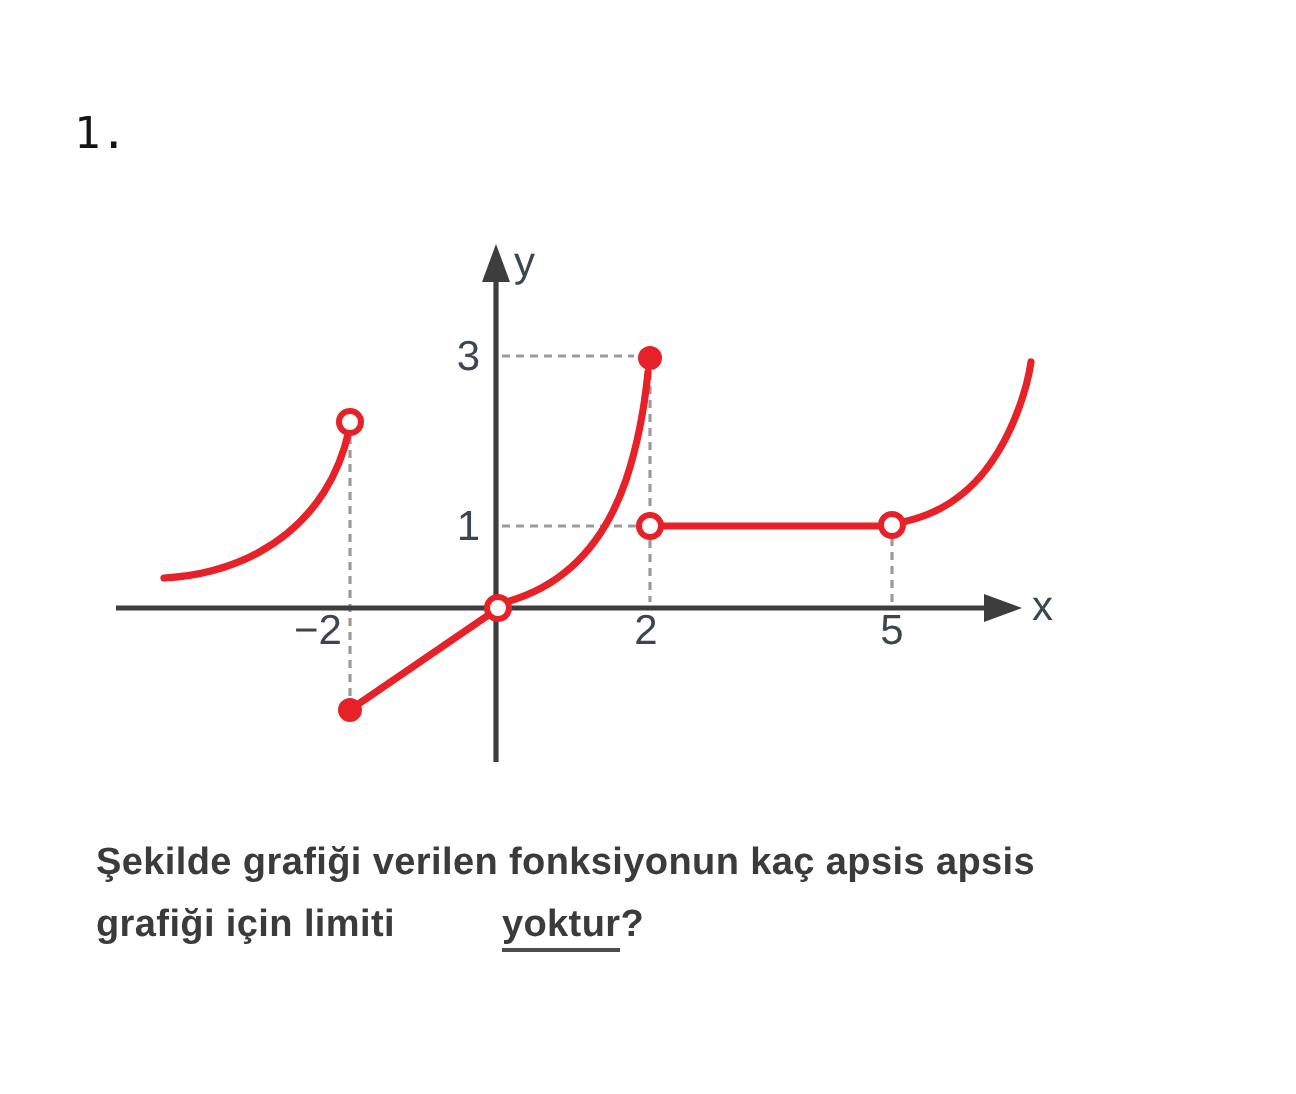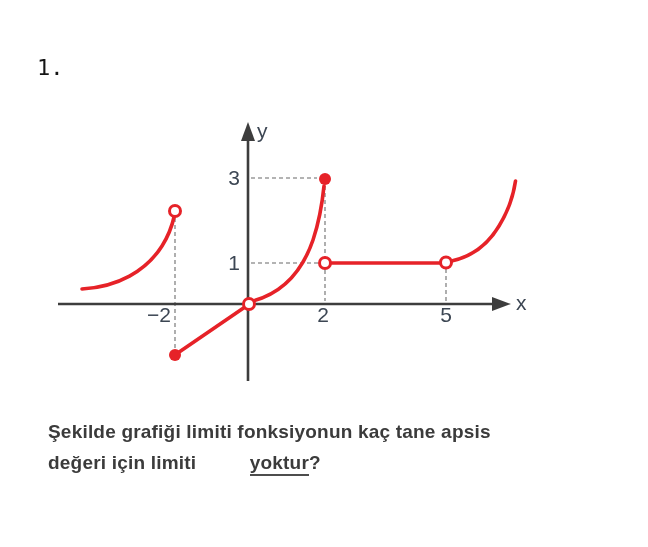--- a/index.html
+++ b/index.html
@@ -66,15 +66,15 @@
   <text x="240" y="185" text-anchor="end">3</text>
   <text x="240" y="270" text-anchor="end">1</text>
   <text x="171" y="322" text-anchor="end">−2</text>
   <text x="323" y="322" text-anchor="middle">2</text>
   <text x="446" y="322" text-anchor="middle">5</text>
   <text x="257" y="138">y</text>
   <text x="516" y="310">x</text>
 </svg>
 
 <div class="question">
-  <span>Şekilde grafiği limiti fonksiyonun kaç tane apsis</span><br>
-  <span>değeri için limiti </span><span class="underline">yoktur</span><span>?</span>
+  <span>Şekilde grafiği verilen fonksiyonun kaç apsis apsis</span><br>
+  <span>grafiği için limiti </span><span class="underline">yoktur</span><span>?</span>
 </div>
 
 </body></html>

